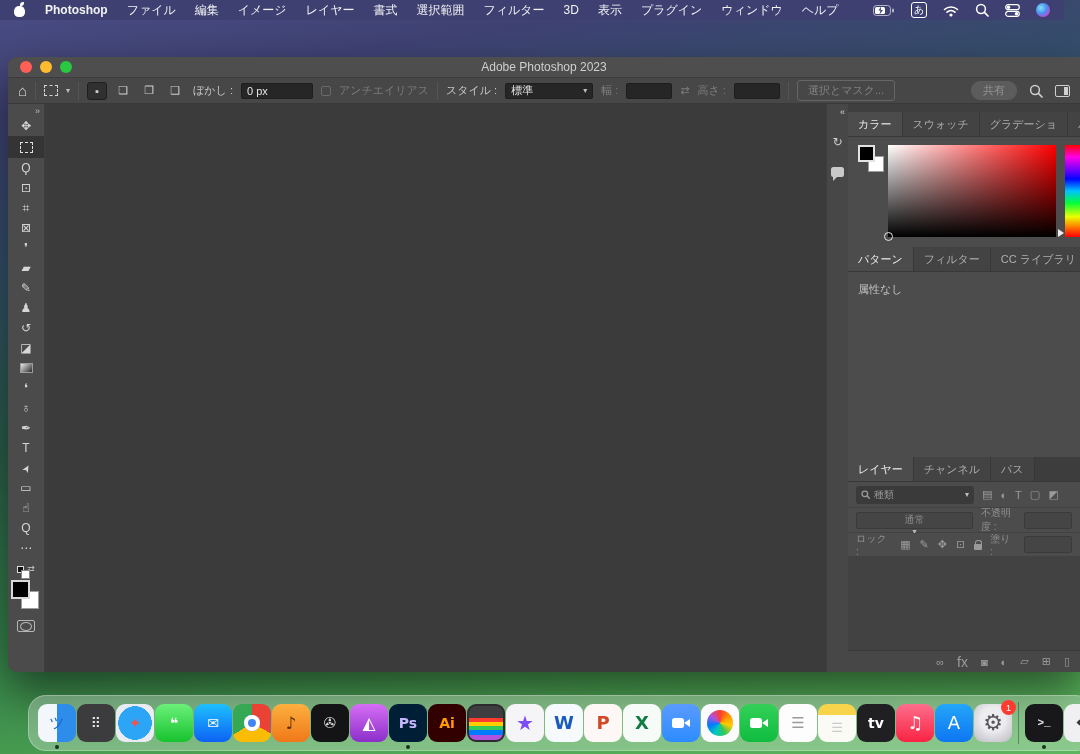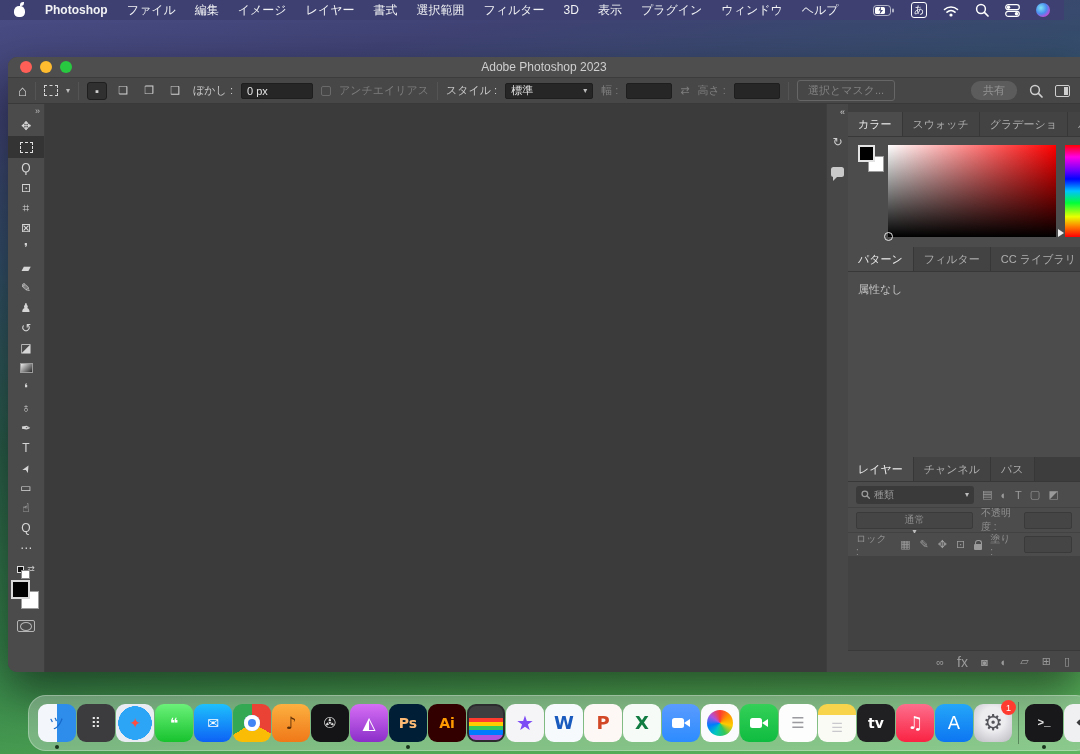--- a/index.html
+++ b/index.html
@@ -126,21 +126,21 @@
   .di-finder { background:linear-gradient(90deg,#f3f6fa 0 50%,#2e8ceb 50%); } .di-finder .dg{ color:#1668c9; font-size:15px; }
   .di-launchpad { background:#3c3c3f; } .di-launchpad .dg{ color:#e8e8e8; font-size:14px; }
   .di-safari { background:radial-gradient(circle at 50% 50%, #2da5f7 0 62%, #e9ecf2 63%); } .di-safari .dg{ color:#ff4d42; font-size:14px; }
   .di-messages { background:linear-gradient(180deg,#6bf179,#17c22e); } .di-messages .dg{ font-size:14px; font-weight:bold; }
   .di-mail { background:linear-gradient(180deg,#1ec0fd,#0d62f5); } .di-mail .dg{ font-size:14px; }
   .di-chrome { background:conic-gradient(#ea4335 0 33%,#fbbc05 33% 66%,#34a853 66% 100%); }
   .di-chrome::after { content:""; width:16px; height:16px; border-radius:50%; background:#fff; box-shadow:inset 0 0 0 4px #fff, inset 0 0 0 12px #4285f4; }
   .di-garageband { background:linear-gradient(180deg,#fcb040,#f07818); } .di-garageband .dg{ color:#5b2f07; }
   .di-disk { background:#141416; } .di-disk .dg{ color:#d8d8d8; font-size:15px; }
   .di-affinity { background:linear-gradient(180deg,#d66ef5,#8b2fc9); }
-  .di-photoshop { background:#001e36; } .di-photoshop .dg{ color:#fdba74; font-size:14px; font-weight:bold; }
+  .di-photoshop { background:#001e36; } .di-photoshop .dg{ color:#c4b5fd; font-size:14px; font-weight:bold; }
   .di-illustrator { background:#330000; } .di-illustrator .dg{ color:#ff9a00; font-size:14px; font-weight:bold; }
   .di-fcp { background:linear-gradient(180deg,#3e3e40 0 34%,#ff3b30 34% 46%,#ffcc00 46% 58%,#34c759 58% 72%,#007aff 72% 86%,#af52de 86% 100%); border:2px solid #2c2c2e; }
   .di-imovie { background:#f5f5f7; } .di-imovie .dg{ color:#7d4cf5; font-size:20px; }
   .di-word { background:#f7fafd; } .di-word .dg{ color:#185abd; font-size:18px; font-weight:bold; }
   .di-powerpoint { background:#fdf8f6; } .di-powerpoint .dg{ color:#d24726; font-size:18px; font-weight:bold; }
   .di-excel { background:#f6fbf8; } .di-excel .dg{ color:#107c41; font-size:18px; font-weight:bold; }
   .di-zoom { background:linear-gradient(180deg,#5a9bff,#2d8cff); }
   .di-photos { background:#fbfbfd; }
   .di-photos::after { content:""; width:26px; height:26px; border-radius:50%; background:conic-gradient(#ff3b30,#ff9500,#ffcc00,#34c759,#00c7be,#007aff,#af52de,#ff3b30); }
   .di-facetime { background:linear-gradient(180deg,#34d058,#0fbc3f); }

